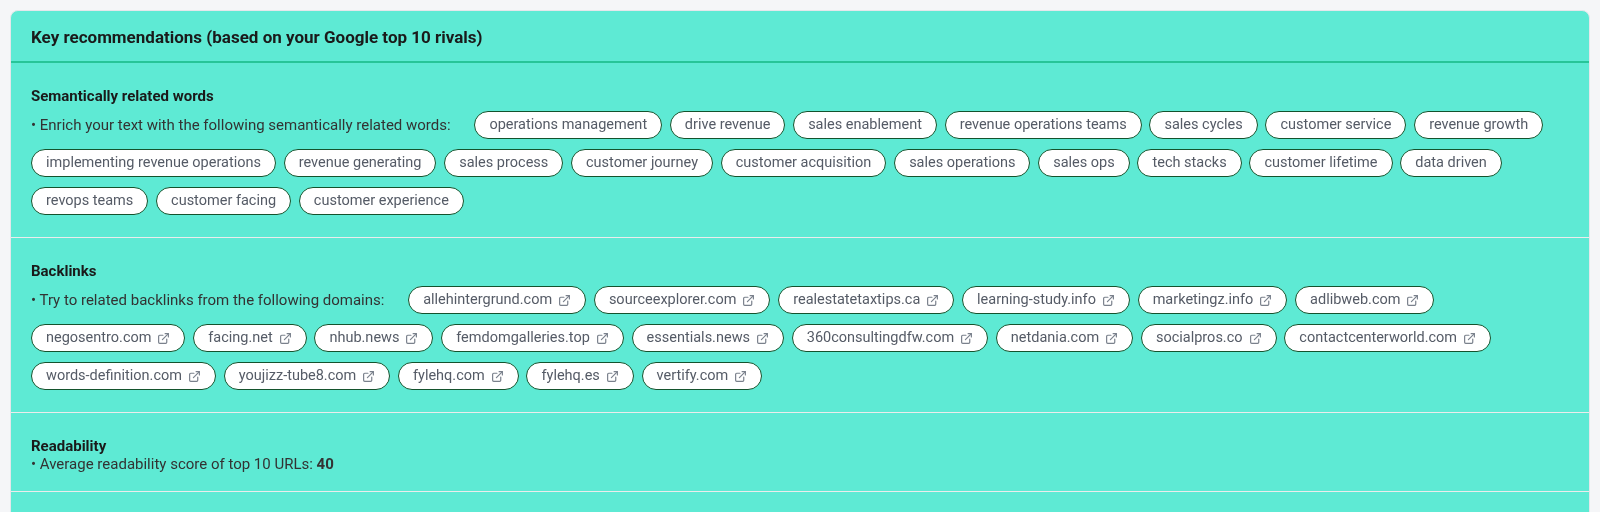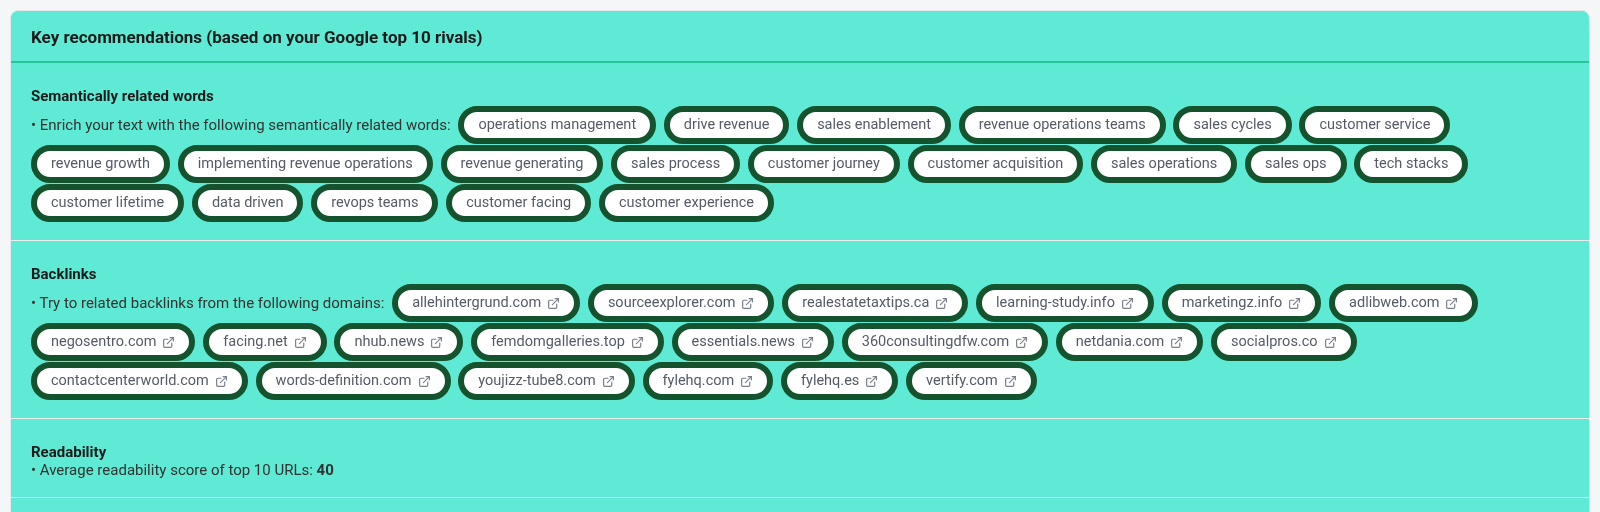--- a/index.html
+++ b/index.html
@@ -42,32 +42,32 @@
     padding-top: 6px;
   }
   .section-content {
     flex: 1;
     font-size: 15px;
     color: #333;
   }
   .intro-text {
     display: inline;
     vertical-align: middle;
-    margin-right: 4px;
+    margin-right: 20px;
     line-height: 34px;
   }
   .pill-wrap {
     line-height: 38px;
   }
   .pill {
     display: inline-flex;
     align-items: center;
     gap: 6px;
     padding: 3px 14px;
-    border: 6px solid #14532d;
+    border: 1px solid #14532d;
     border-radius: 999px;
     font-size: 14.5px;
     color: #555b66;
     background: #fff;
     margin: 0 4px 0 0;
     line-height: 20px;
     vertical-align: middle;
     white-space: nowrap;
   }
   .ext-icon {

